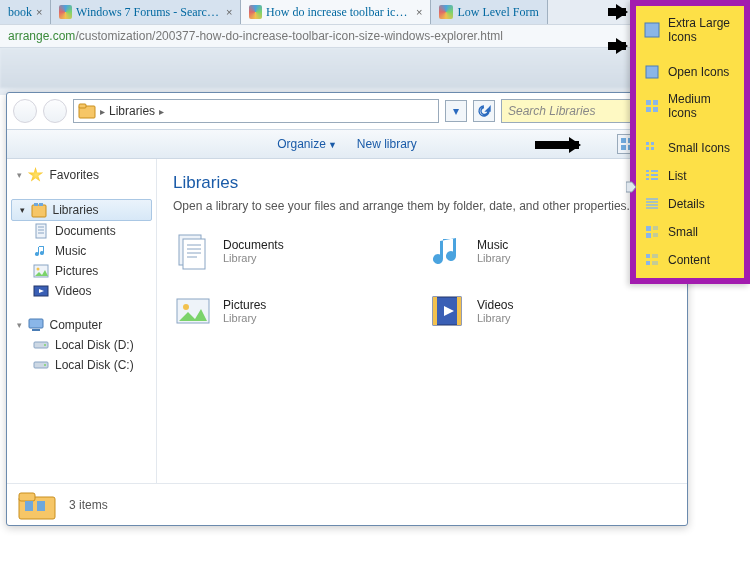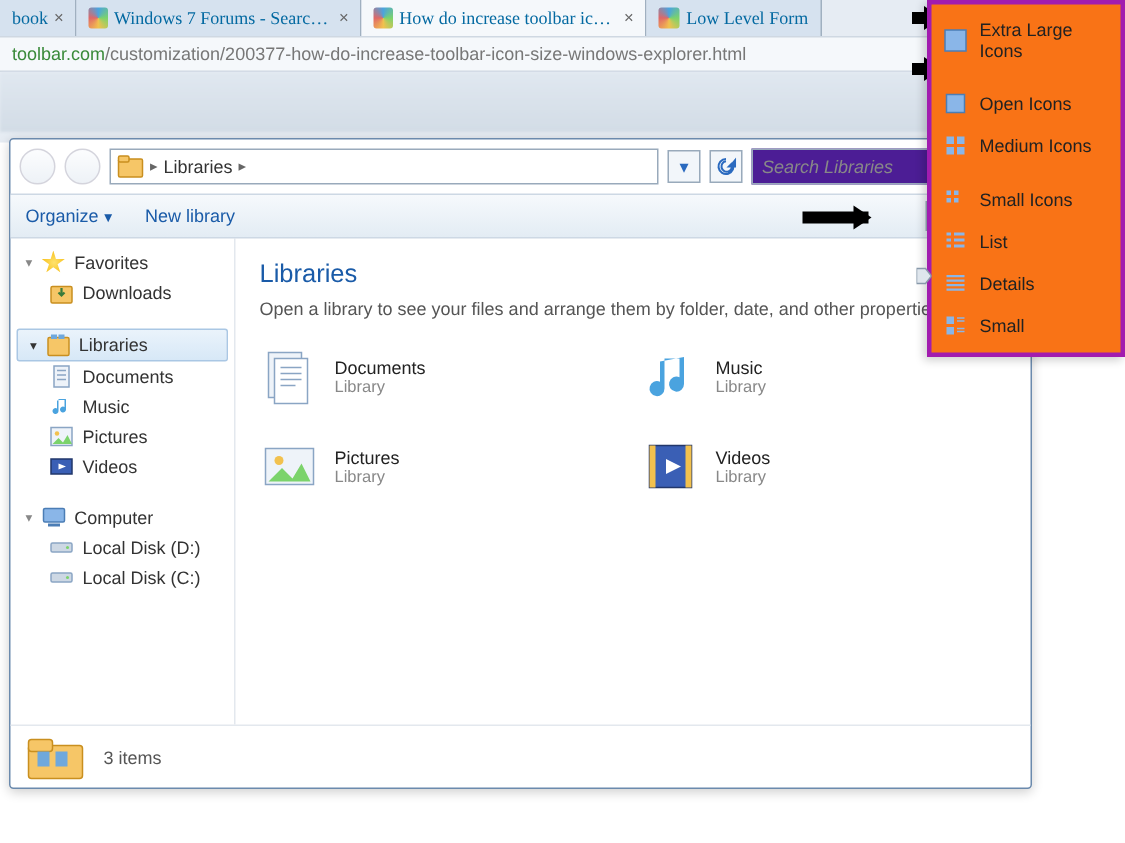--- a/index.html
+++ b/index.html
@@ -20,23 +20,23 @@
 
 .explorer { position: absolute; left: 6px; top: 92px; width: 682px; height: 434px; background: #fff; border: 1px solid #6b8aad; border-radius: 3px; box-shadow: 0 2px 8px rgba(0,0,0,.2); display: flex; flex-direction: column; }
 .exp-top { height: 36px; display: flex; align-items: center; padding: 4px 6px; gap: 6px; }
 .navbtn { width: 24px; height: 24px; border-radius: 50%; border: 1px solid #aab; background: linear-gradient(#fafcff,#dde6ef); }
 .navbtn.disabled { opacity: .5; }
 .addr { flex: 1; height: 24px; border: 1px solid #9ab; background: #fff; display: flex; align-items: center; padding: 0 4px; gap: 4px; }
 .addr .foldericon { width: 18px; height: 16px; }
 .addr .crumb { color: #333; }
 .addr .chev { color: #666; font-size: 10px; }
 .reloadbtn, .dropbtn { width: 22px; height: 22px; border: 1px solid #9ab; background: #f2f6fa; display: flex; align-items: center; justify-content: center; color: #2a6abf; }
-.search { width: 180px; height: 24px; border: 1px solid #9ab; background: #4c1d95; display: flex; align-items: center; padding: 0 6px; color: #888; font-style: italic; }
-
-.toolbar { height: 30px; background: linear-gradient(#f6f9fc,#e3ecf4); border-top: 1px solid #cdd8e4; border-bottom: 1px solid #cdd8e4; display: flex; align-items: center; padding: 0 10px; gap: 20px; position: relative; }
+.search { width: 180px; height: 24px; border: 1px solid #9ab; background: #fef9c3; display: flex; align-items: center; padding: 0 6px; color: #888; font-style: italic; }
+
+.toolbar { height: 30px; background: linear-gradient(#f6f9fc,#e3ecf4); border-top: 1px solid #cdd8e4; border-bottom: 1px solid #cdd8e4; display: flex; align-items: center; padding: 0 10px; gap: 20px; position: relative; justify-content: center; }
 .toolbar .tbtn { color: #1a5ba8; cursor: default; }
 .toolbar .tarrow { color: #1a5ba8; font-size: 9px; margin-left: 2px; }
 .toolbar .right-icons { position: absolute; right: 6px; top: 4px; display: flex; gap: 2px; }
 .toolbar .ricon { width: 20px; height: 20px; border: 1px solid #9ab; background: #eef3f9; display: flex; align-items: center; justify-content: center; }
 .arrow-annot { position: absolute; height: 8px; background: #000; }
 .arrow-annot::after { content: ""; position: absolute; right: -10px; top: -4px; border: 8px solid transparent; border-left: 12px solid #000; }
 
 .exp-body { flex: 1; display: flex; }
 .navpane { width: 150px; border-right: 1px solid #e3e8ee; padding: 6px 0; overflow: hidden; }
 .navgroup { margin-bottom: 14px; }
@@ -53,21 +53,21 @@
 .lib { display: flex; align-items: center; gap: 10px; }
 .lib .bigicon { width: 40px; height: 40px; }
 .lib .lname { color: #222; }
 .lib .ltype { color: #888; font-size: 11px; }
 
 .statusbar { height: 42px; border-top: 1px solid #e3e8ee; display: flex; align-items: center; padding: 0 10px; gap: 12px; }
 .statusbar .sfolder { width: 40px; height: 32px; }
 .statusbar .stext { color: #555; }
 
 
-.viewmenu { position: absolute; right: 0; top: 0; width: 132px; background: #f97316; border: 3px solid #a21caf; box-shadow: -2px 2px 6px rgba(0,0,0,.2); padding: 4px 2px; z-index: 50; }
+.viewmenu { position: absolute; right: 0; top: 0; width: 120px; background: #fde047; border: 6px solid #a21caf; box-shadow: -2px 2px 6px rgba(0,0,0,.2); padding: 4px 2px; z-index: 50; }
 .viewmenu .vitem { display: flex; align-items: center; gap: 8px; padding: 6px 6px; color: #222; }
 .viewmenu .vicon { width: 16px; height: 16px; flex-shrink: 0; display: flex; align-items: center; justify-content: center; }
 .viewmenu .sep { height: 8px; }
 .viewmenu .slider { position: absolute; left: -10px; top: 174px; width: 10px; height: 14px; }
 
 
 svg { display: block; }
 
 .fav-star { background: radial-gradient(#ffe26b,#f4b400); clip-path: polygon(50% 0,61% 35%,98% 35%,68% 57%,79% 91%,50% 70%,21% 91%,32% 57%,2% 35%,39% 35%); }
 </style>
@@ -89,21 +89,21 @@
       <span class="favicon" style="background:conic-gradient(#4aa3df,#7bd36b,#f2c14e,#e06767,#4aa3df)"></span>
       <span class="tabtext">How do increase toolbar icon si...</span>
       <span class="close">×</span>
     </div>
     <div class="tab">
       <span class="favicon" style="background:conic-gradient(#4aa3df,#7bd36b,#f2c14e,#e06767,#4aa3df)"></span>
       <span class="tabtext">Low Level Form</span>
     </div>
   </div>
   <div class="url-row">
-    <span style="color:#3a8a3a">toolbar.com</span><span class="url-path">/customization/200377-how-do-increase-toolbar-icon-size-windows-explorer.html</span>
+    <span style="color:#3a8a3a">arrange.com</span><span class="url-path">/customization/200377-how-do-increase-toolbar-icon-size-windows-explorer.html</span>
   </div>
   <div class="blur-bar"></div>
 </div>
 
 <div class="explorer">
   <div class="exp-top">
     <div class="navbtn disabled"></div>
     <div class="navbtn disabled"></div>
     <div class="addr">
       <svg class="foldericon" viewBox="0 0 18 16">
@@ -154,27 +154,20 @@
   </div>
 
   <div class="exp-body">
     <div class="navpane">
       <div class="navgroup">
         <div class="navhead">
           <span class="tri">▾</span>
           <span class="smicon fav-star"></span>
           <span>Favorites</span>
         </div>
-        <div class="navitem">
-            <svg class="smicon" viewBox="0 0 16 16">
-              <rect x="1" y="4" width="14" height="11" rx="1" fill="#f6c667" stroke="#c98f1f"></rect>
-              <path d="M8 5v5m-2-2 2 2 2-2" stroke="#3a7b3a" fill="none" stroke-width="1.5"></path>
-            </svg>
-            <span>Downloads</span>
-          </div>
       </div>
 
       <div class="navgroup">
         <div class="navhead navitem sel" style="padding-left:8px">
           <span class="tri" style="color:#333">▾</span>
           <svg class="smicon" viewBox="0 0 16 16">
               <rect x="1" y="3" width="14" height="12" rx="1" fill="#f6c667" stroke="#c98f1f"></rect>
               <rect x="3" y="1" width="4" height="3" fill="#6fa8dc"></rect>
               <rect x="8" y="1" width="4" height="3" fill="#6fa8dc"></rect>
             </svg>
@@ -366,13 +359,24 @@
           <path d="M8 2h5M8 4h5" stroke="#8ab6e8"></path>
           <rect x="1" y="8" width="5" height="5" fill="#8ab6e8"></rect>
           <path d="M8 9h5M8 11h5" stroke="#8ab6e8"></path>
         </svg>
       </span>
     <span>Small</span>
   </div>
   <svg class="slider" viewBox="0 0 10 14">
       <path d="M0 2h6l4 5-4 5H0z" fill="#dfe6ed" stroke="#89a"></path>
     </svg>
+  <div class="vitem">
+    <span class="vicon">
+        <svg width="14" height="14" viewBox="0 0 14 14">
+          <rect x="1" y="1" width="4" height="4" fill="#8ab6e8"></rect>
+          <path d="M7 2h6M7 4h6" stroke="#8ab6e8"></path>
+          <rect x="1" y="8" width="4" height="4" fill="#8ab6e8"></rect>
+          <path d="M7 9h6M7 11h6" stroke="#8ab6e8"></path>
+        </svg>
+      </span>
+    <span>Content</span>
+  </div>
 </div>
 
 </body></html>

